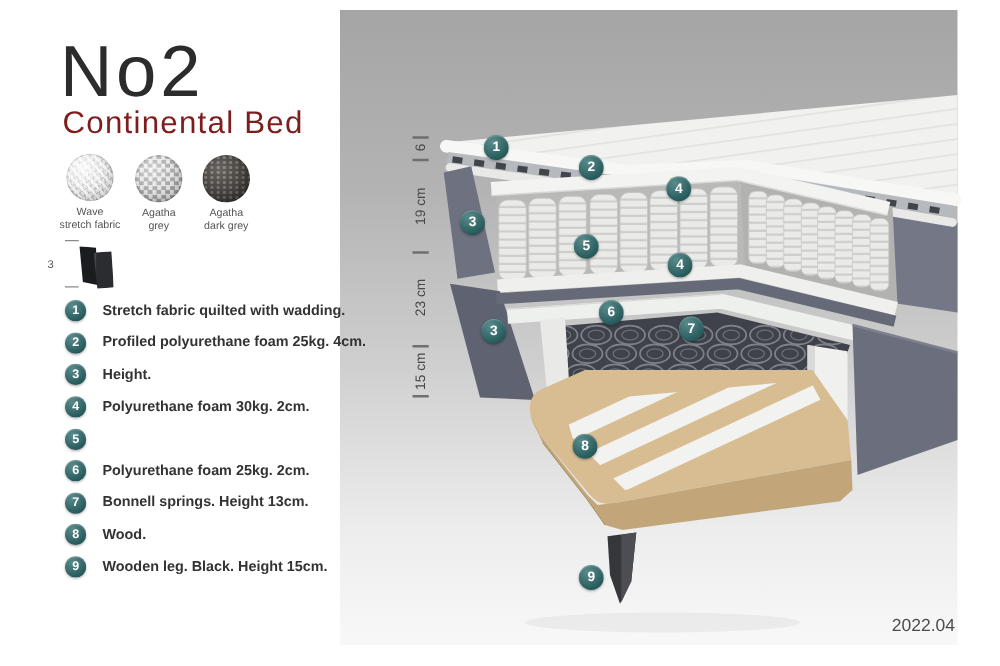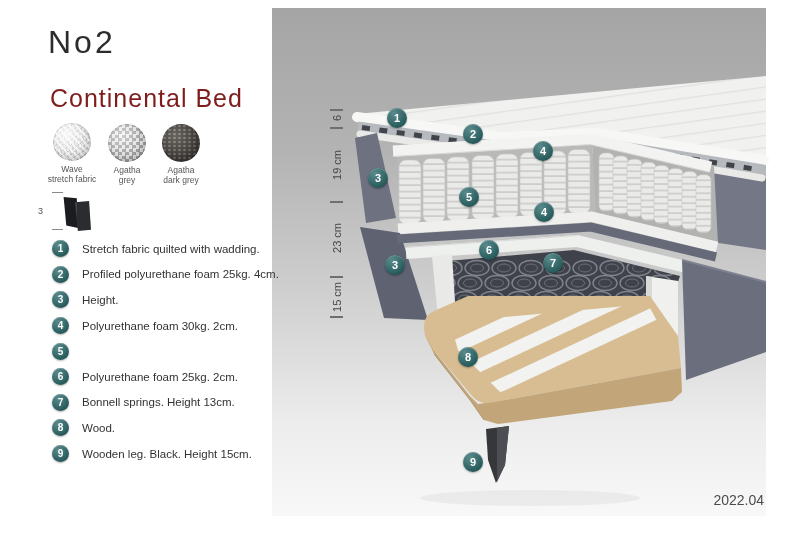--- a/index.html
+++ b/index.html
@@ -10,21 +10,21 @@
   
   .stage {
     position:absolute; left:272px; top:8px; width:494px; height:508px;
     background:linear-gradient(180deg,#a5a5a5 0%,#b3b3b3 28%,#cecece 55%,#ededed 82%,#f8f8f8 100%);
   }
   .bed-art { position:absolute; left:0; top:0; width:800px; height:533px; pointer-events:none; }
 
   
   .title {
     position:absolute; left:48px; top:24px; margin:0;
-    font-size:32px; font-weight:400; letter-spacing:3px; color:#2c2c2c;
+    font-size:58px; font-weight:400; letter-spacing:3px; color:#2c2c2c;
   }
   .subtitle {
     position:absolute; left:50px; top:84px; margin:0;
     font-size:25px; font-weight:400; letter-spacing:1px; color:#7f1d1d;
   }
 
   
   .swatch-circle {
     position:absolute; width:38px; height:38px; border-radius:50%;
     box-shadow:inset 0 0 0 1px rgba(0,0,0,0.10), inset -3px -4px 6px rgba(0,0,0,0.12);
@@ -70,21 +70,21 @@
   }
   .leg-b {
     left:75px; top:201px; width:16px; height:30px; background:#2b2c30;
     clip-path:polygon(0 4%, 88% 0, 100% 96%, 18% 100%);
     box-shadow:inset 2px 0 0 rgba(255,255,255,0.12);
   }
 
   
   .legend { position:absolute; left:52px; top:236px; margin:0; padding:0; list-style:none; }
   .legend li { display:flex; align-items:center; height:25.6px; }
-  .legend-text { font-size:11.5px; color:#333; margin-left:13px; white-space:nowrap; }
+  .legend-text { font-size:11.5px; color:#333; margin-left:13px; white-space:nowrap;font-weight:bold; }
 
   
   .badge {
     border-radius:50%; color:#fff; text-align:center; flex:0 0 auto;
     background:radial-gradient(circle at 35% 28%, rgba(255,255,255,0.22), rgba(0,0,0,0.20) 78%), var(--accent,#2b6b6c);
     box-shadow:0 1px 2px rgba(0,0,0,0.30), inset 0 1px 1px rgba(255,255,255,0.25);
   }
   .badge.sm { width:17px; height:17px; font:bold 10px/17px "Liberation Sans",sans-serif; }
   .badge.lg { position:absolute; width:20px; height:20px; font:bold 11px/20px "Liberation Sans",sans-serif; }
 

